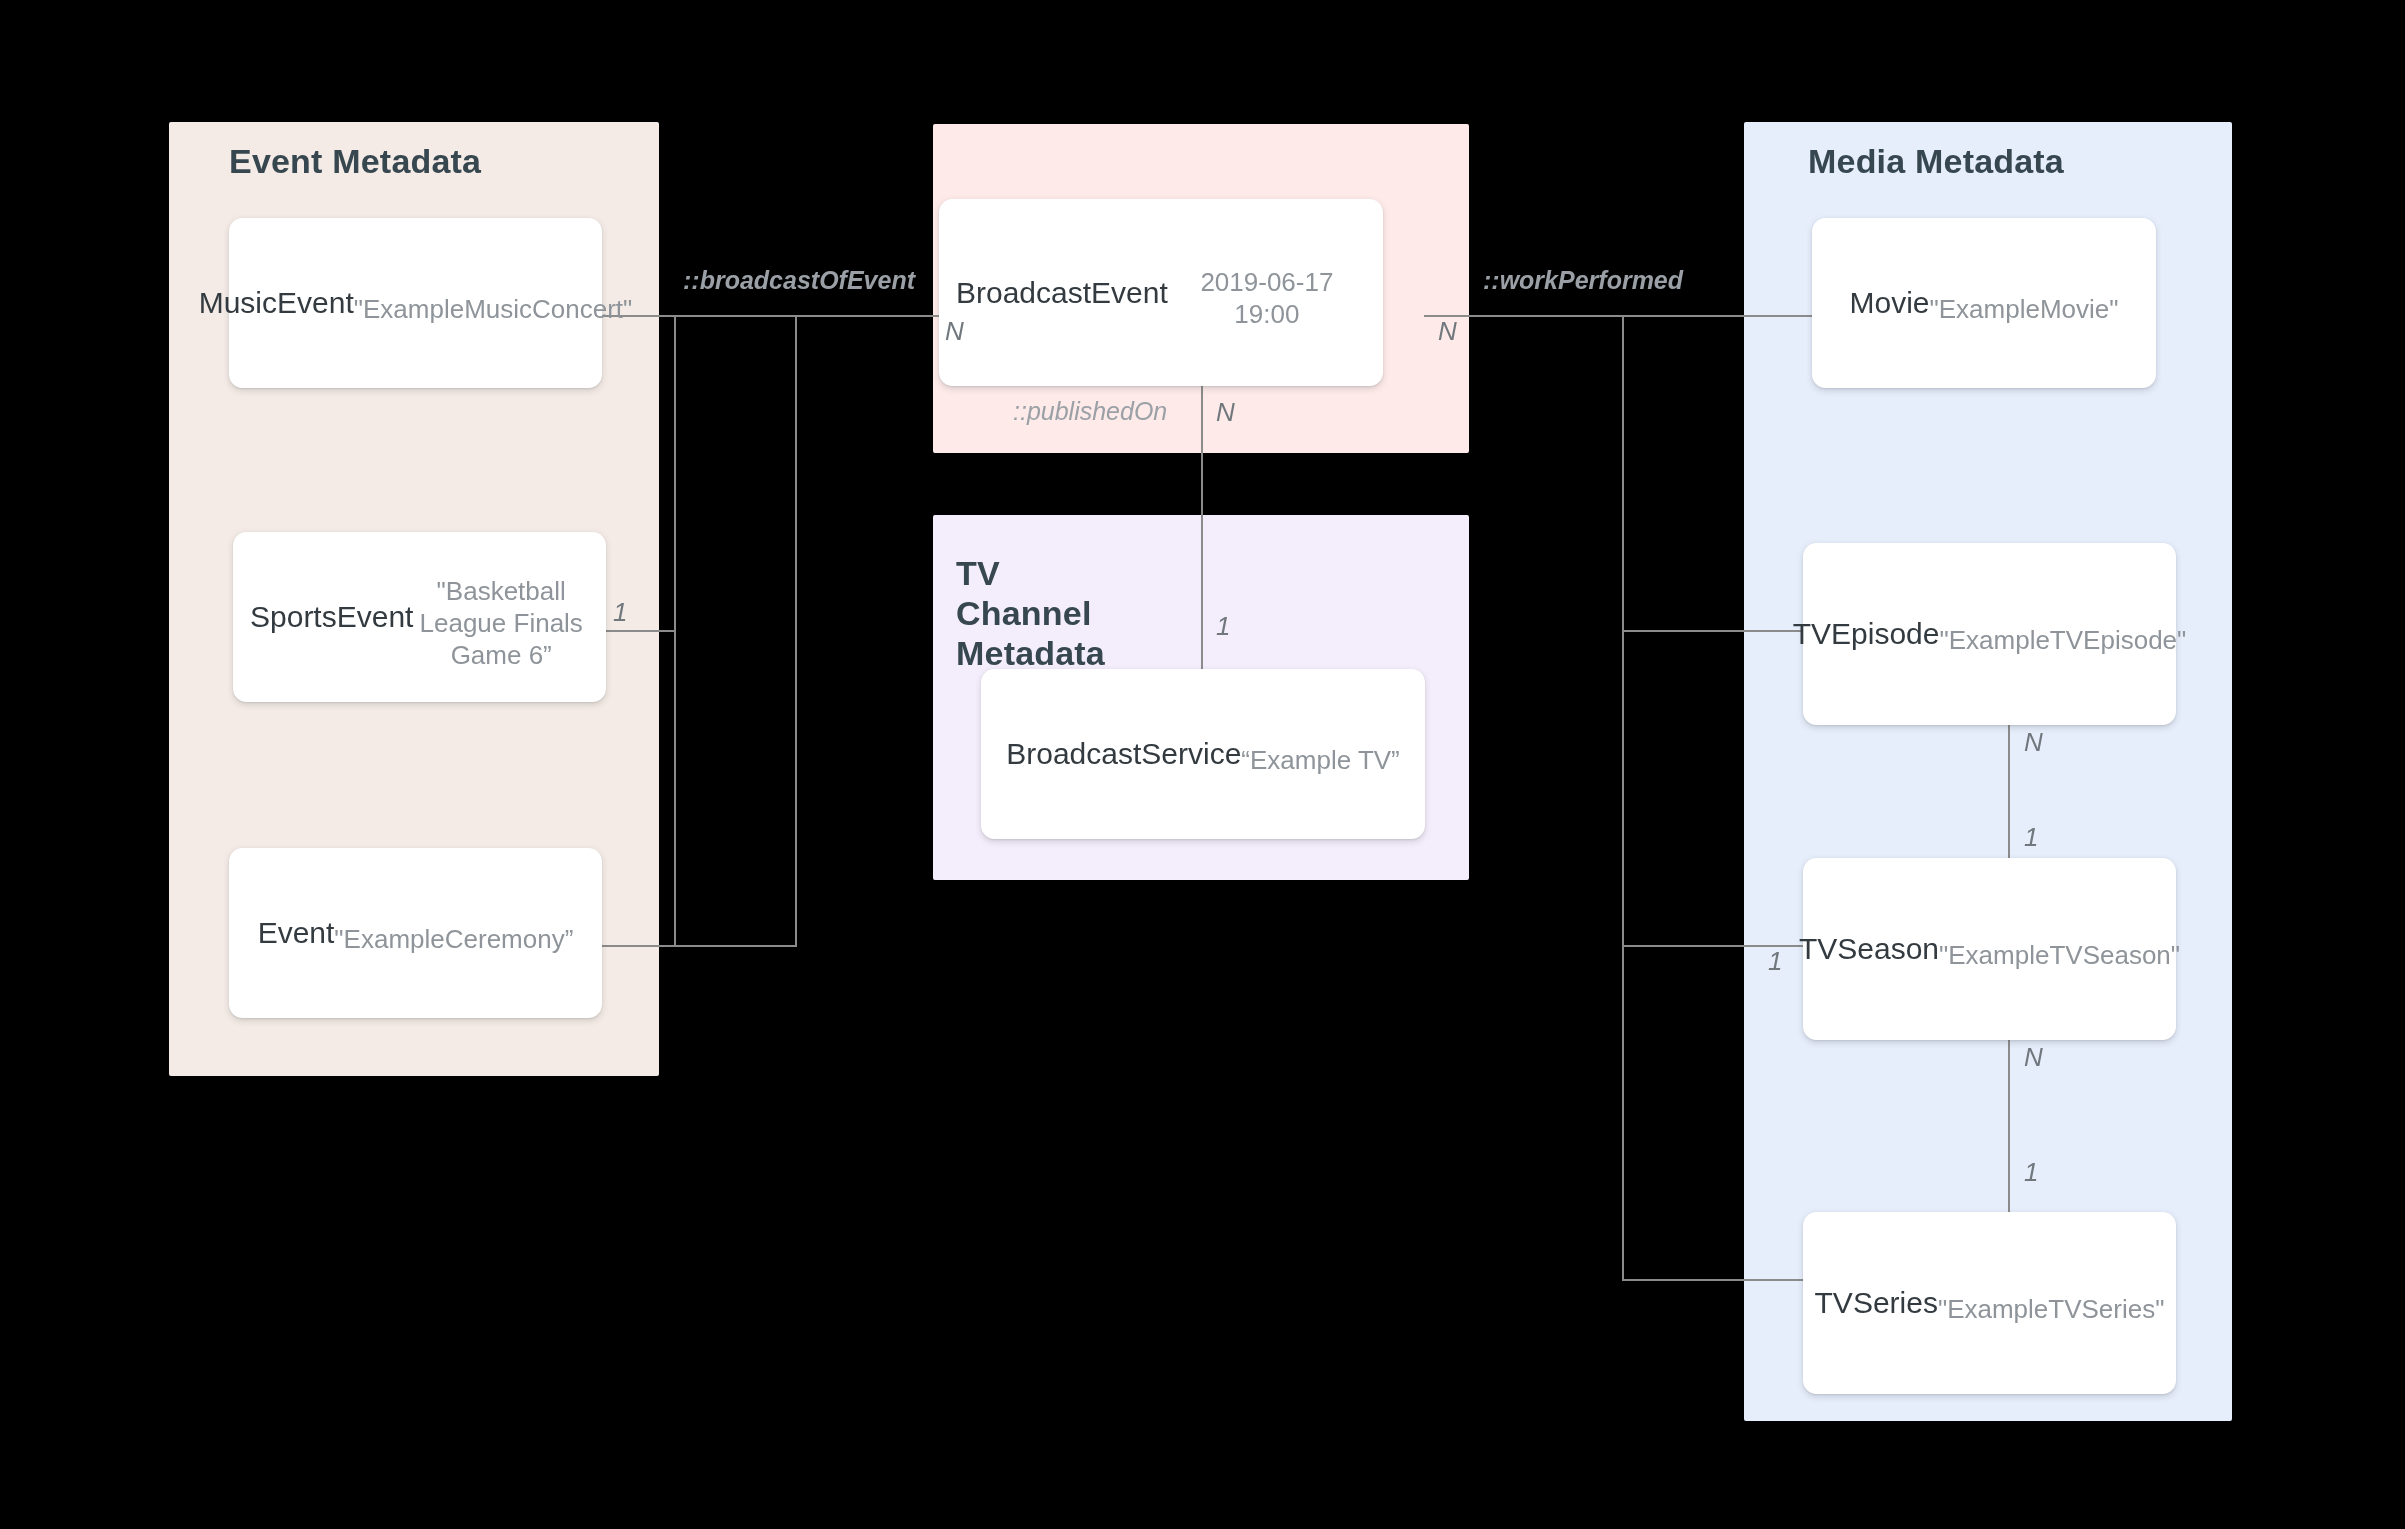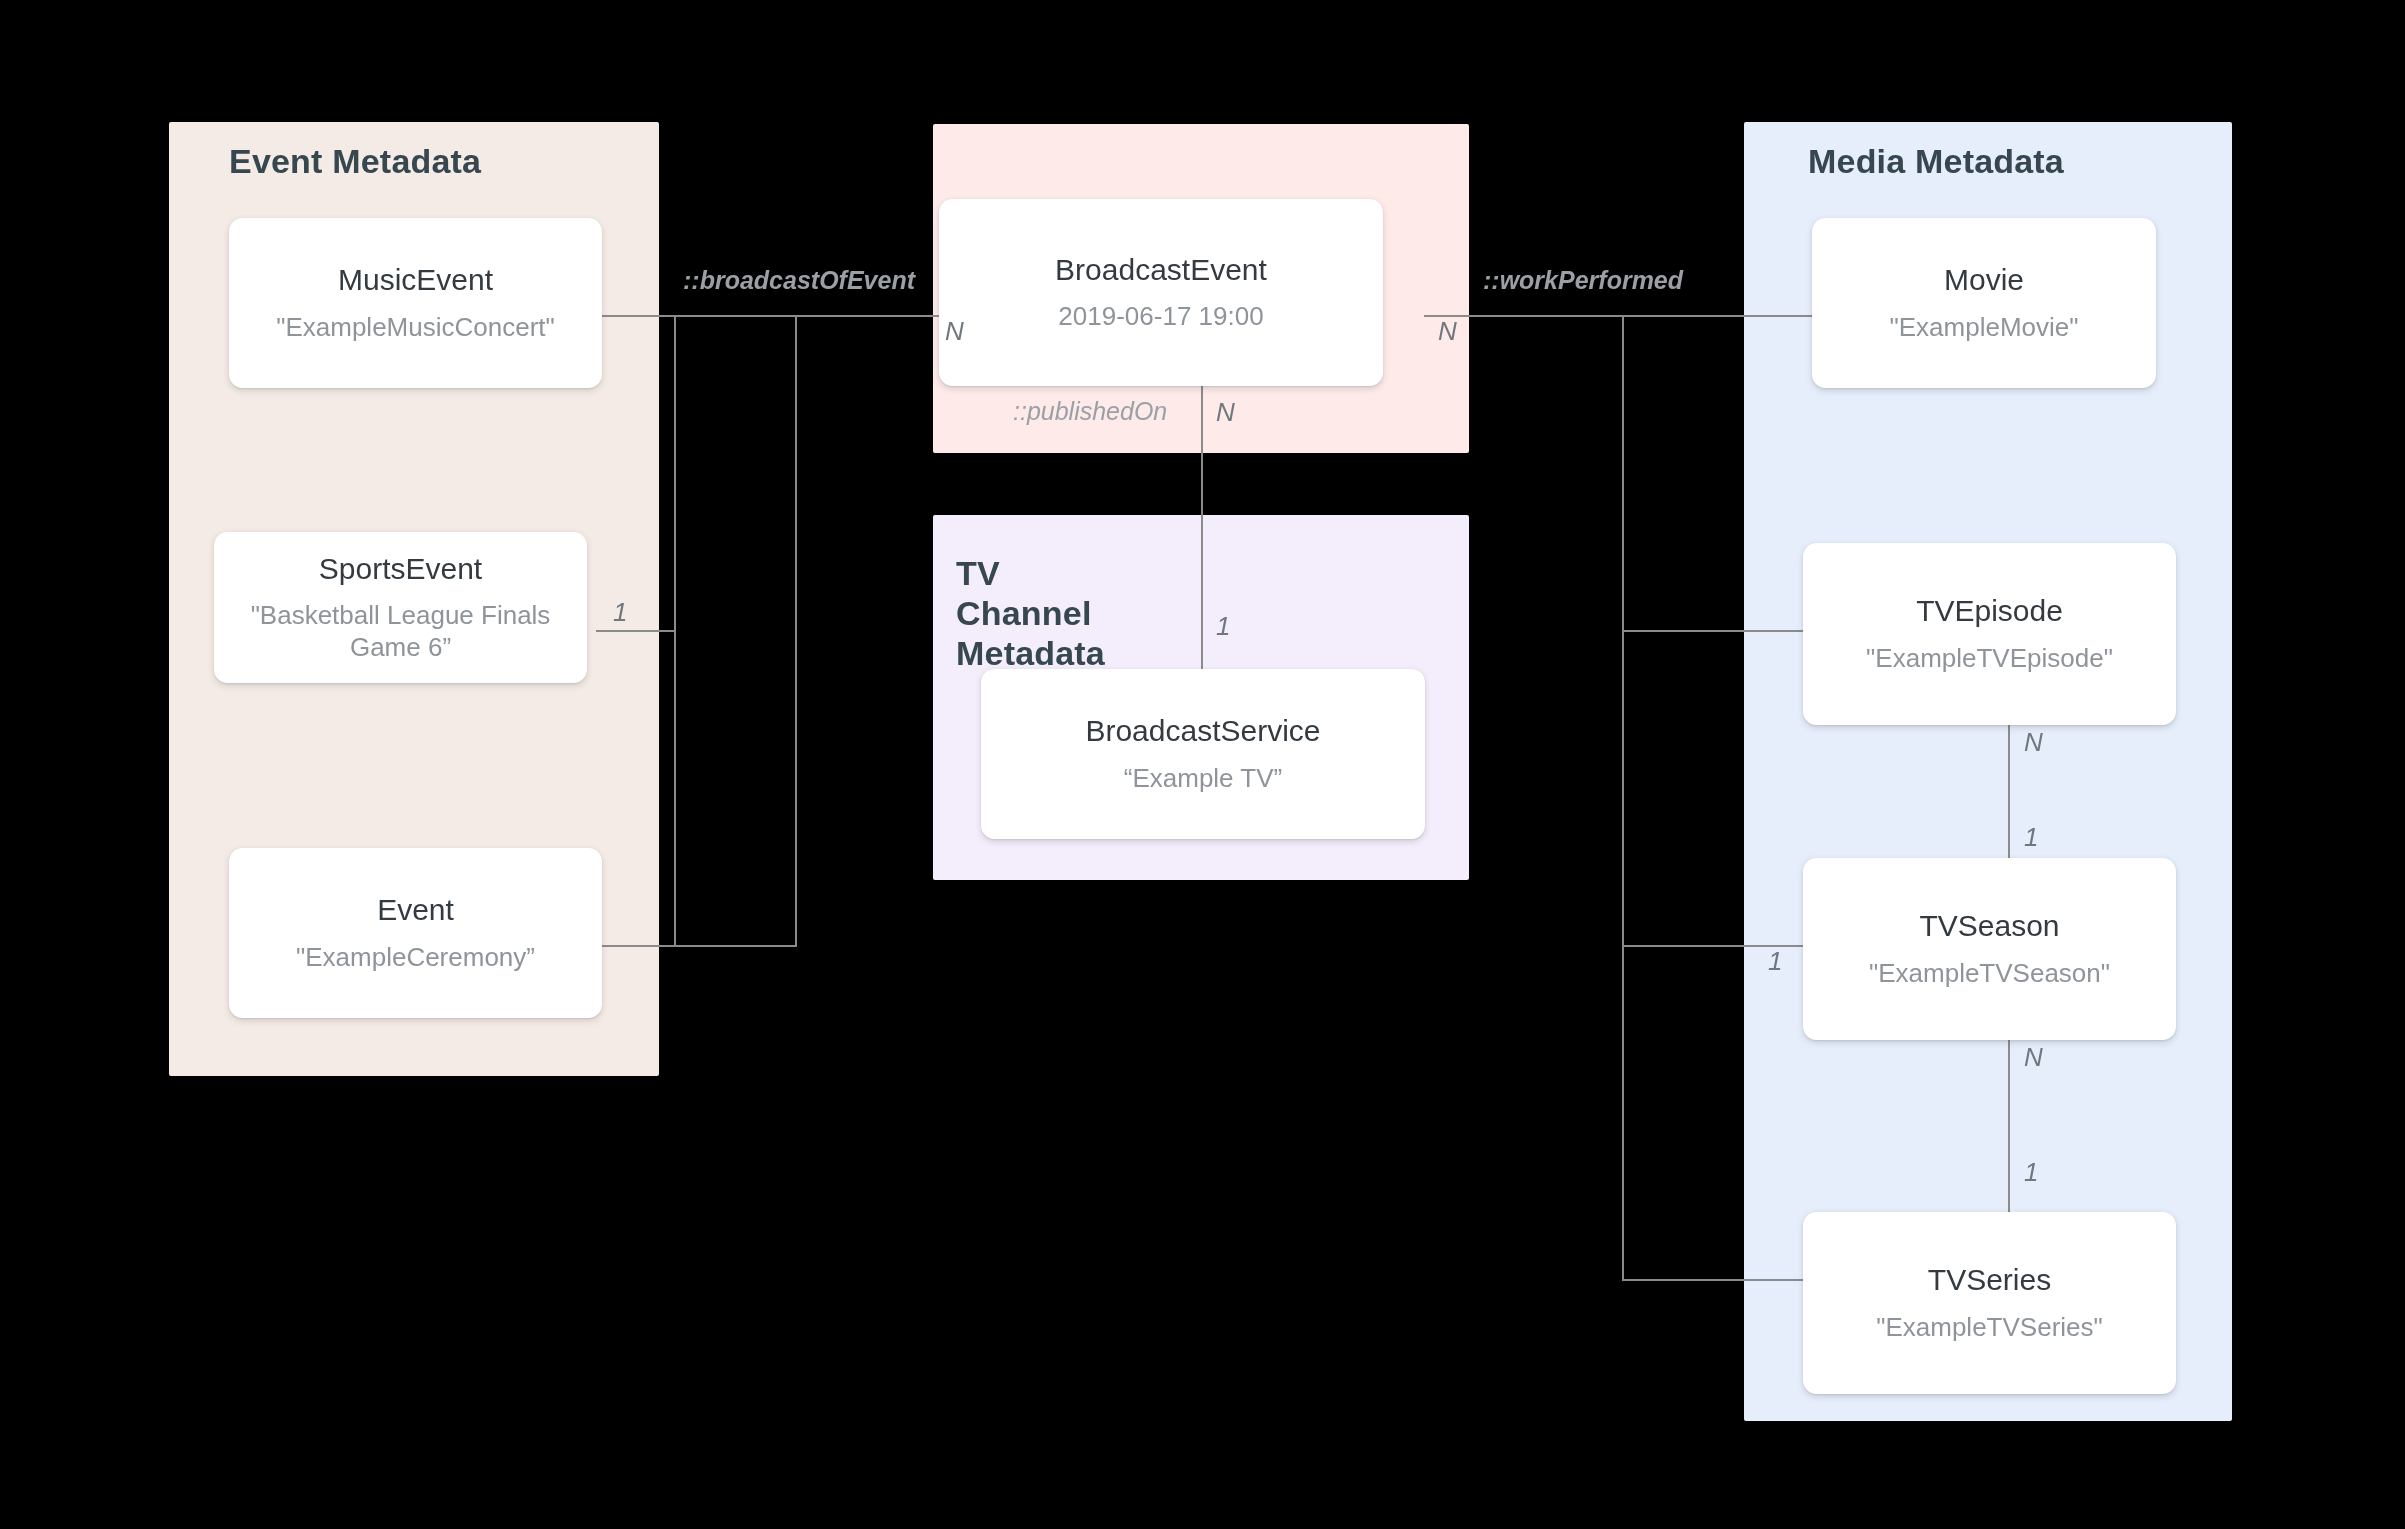--- a/index.html
+++ b/index.html
@@ -30,21 +30,21 @@
     font-weight: 700;
   }
 
   
   .card {
     position: absolute;
     background: #ffffff;
     border-radius: 13.4px;
     box-shadow: 0 2.9px 6.7px rgba(60,64,67,0.17), 0 1px 1.9px rgba(60,64,67,0.12);
     display: flex;
-    flex-direction: column;
+    flex-direction: row;
     align-items: center;
     justify-content: center;
     box-sizing: border-box;
     padding: 9.6px 17px;
     z-index: 6;
   }
   .card-title {
     font-size: 30px;
     color: #333b40;
     line-height: 1.2;
@@ -137,21 +137,21 @@
 
   <div class="line-v" style="left:2008px; top:724px; height:141px;"></div>
 
   <div class="line-v" style="left:2008px; top:1038px; height:178px;"></div>
 
   <div class="card" style="left:229px; top:218px; width:373px; height:170px;">
     <div class="card-title">MusicEvent</div>
     <div class="card-sub">"ExampleMusicConcert"</div>
   </div>
 
-  <div class="card" style="left:214px; top:532px; width:373px; height:151px;">
+  <div class="card" style="left:233px; top:532px; width:373px; height:170px;">
     <div class="card-title">SportsEvent</div>
     <div class="card-sub wrap" style="max-width:325px;">"Basketball League Finals Game 6”</div>
   </div>
 
   <div class="card" style="left:229px; top:848px; width:373px; height:170px;">
     <div class="card-title">Event</div>
     <div class="card-sub">"ExampleCeremony”</div>
   </div>
 
   <div class="card" style="left:939px; top:199px; width:444px; height:187px;">

